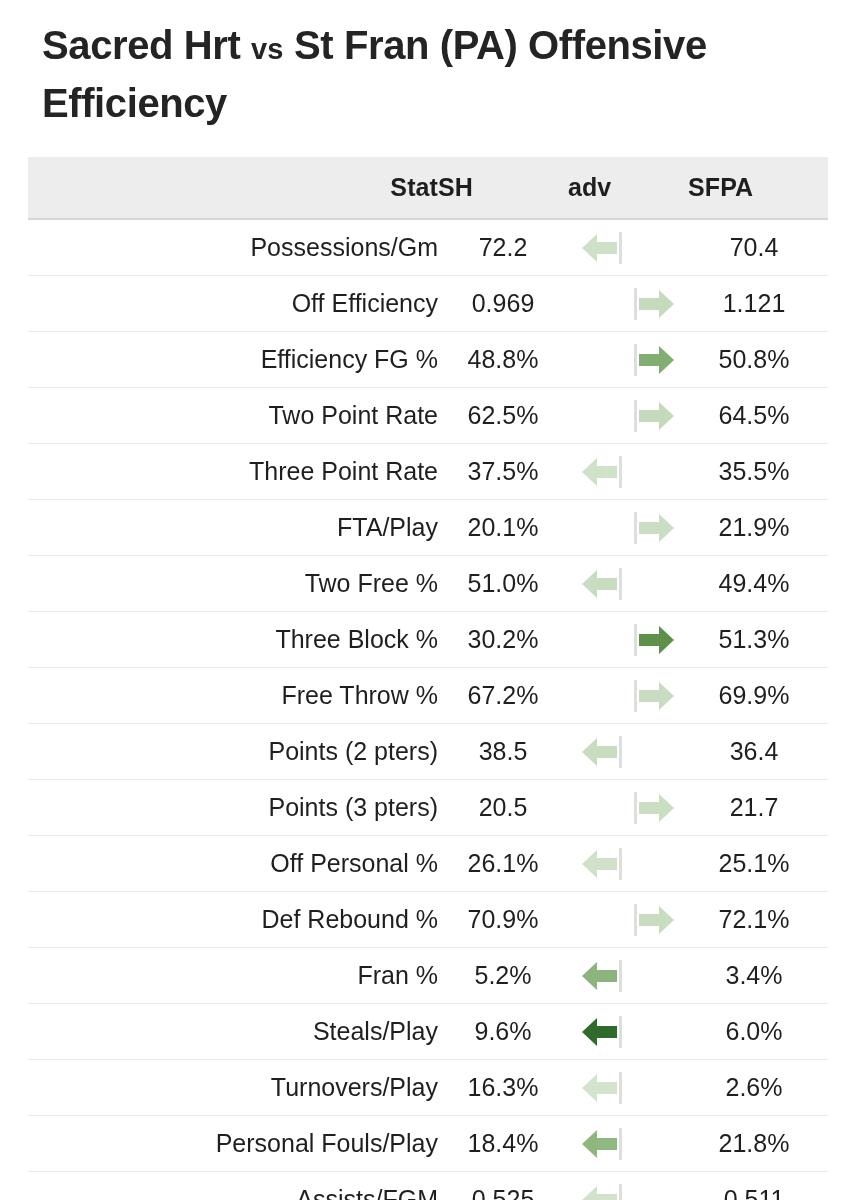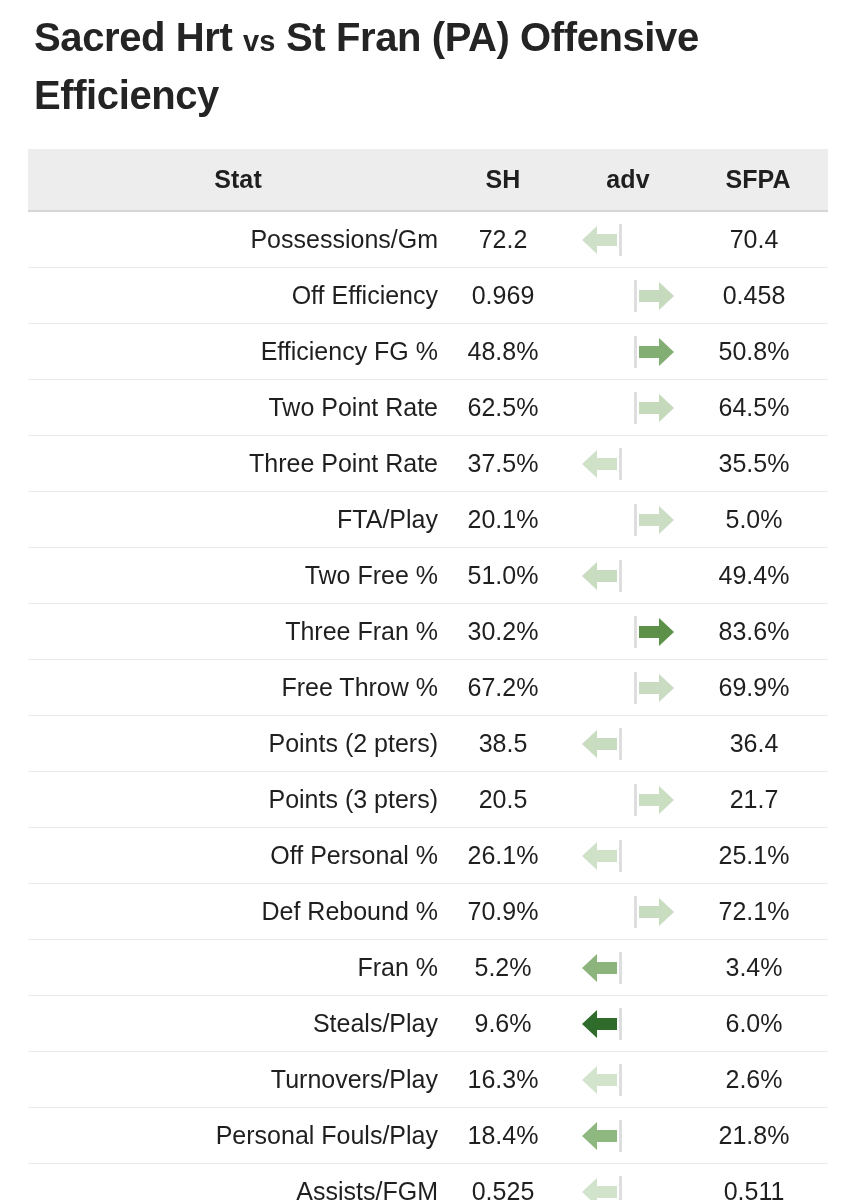--- a/index.html
+++ b/index.html
@@ -16,21 +16,21 @@
   }
   .page {
     width: 858px;
     height: 1200px;
     position: relative;
     box-sizing: border-box;
   }
 
   
   .title {
-    margin: 4px;
+    margin: 12px;
     padding: 6px 30px 0 30px;
     font-size: 40px;
     line-height: 54px;
     font-weight: 700;
     letter-spacing: -0.4px;
     color: #242424;
     width: 800px;
     box-sizing: border-box;
   }
   .title .vs {
@@ -56,25 +56,25 @@
   table.stats col.c-adv  { width: 120px; }
   table.stats col.c-away { width: 140px; }
 
   table.stats thead th {
     background: #ededed;
     font-size: 25px;
     font-weight: 700;
     color: #1f1f1f;
     padding: 16px 0 16px 0;
     border-bottom: 2px solid #d6d6d6;
-    text-align: center;
+    text-align: left;
     letter-spacing: 0.1px;
   }
   table.stats thead th.th-stat {
-    text-align: center;
+    text-align: right;
     padding-left: 10px;
   }
   table.stats thead th.th-away {
     padding-right: 0;
   }
 
   table.stats tbody td {
     font-size: 25px;
     font-weight: 400;
     color: #1f1f1f;
@@ -169,21 +169,21 @@
             <td class="adv-cell">
               <span class="adv-inner">
                 <span class="arrow right">
                   <svg viewBox="0 0 46 34">
                     <path d="M45 17 L30 3 L30 11 L10 11 L10 23 L30 23 L30 31 Z" fill="#c6dbbd"></path>
                     <rect y="1" width="3" height="32" x="5" fill="#dedede"></rect>
                   </svg>
                 </span>
               </span>
             </td>
-            <td class="td-away">0.458</td>
+            <td class="td-away">1.121</td>
           </tr>
           <tr>
             <td class="td-stat">Efficiency FG %</td>
             <td class="td-home">48.8%</td>
             <td class="adv-cell">
               <span class="adv-inner">
                 <span class="arrow right">
                   <svg viewBox="0 0 46 34">
                     <path d="M45 17 L30 3 L30 11 L10 11 L10 23 L30 23 L30 31 Z" fill="#82ae73"></path>
                     <rect y="1" width="3" height="32" x="5" fill="#dedede"></rect>
@@ -229,51 +229,51 @@
             <td class="adv-cell">
               <span class="adv-inner">
                 <span class="arrow right">
                   <svg viewBox="0 0 46 34">
                     <path d="M45 17 L30 3 L30 11 L10 11 L10 23 L30 23 L30 31 Z" fill="#cbdec3"></path>
                     <rect y="1" width="3" height="32" x="5" fill="#dedede"></rect>
                   </svg>
                 </span>
               </span>
             </td>
-            <td class="td-away">5.0%</td>
+            <td class="td-away">21.9%</td>
           </tr>
           <tr>
             <td class="td-stat">Two Free %</td>
             <td class="td-home">51.0%</td>
             <td class="adv-cell">
               <span class="adv-inner">
                 <span class="arrow left">
                   <svg viewBox="0 0 46 34">
                     <path d="M1 17 L16 3 L16 11 L36 11 L36 23 L16 23 L16 31 Z" fill="#c8dcc0"></path>
                     <rect y="1" width="3" height="32" x="38" fill="#dedede"></rect>
                   </svg>
                 </span>
               </span>
             </td>
             <td class="td-away">49.4%</td>
           </tr>
           <tr>
-            <td class="td-stat">Three Fran %</td>
+            <td class="td-stat">Three Block %</td>
             <td class="td-home">30.2%</td>
             <td class="adv-cell">
               <span class="adv-inner">
                 <span class="arrow right">
                   <svg viewBox="0 0 46 34">
                     <path d="M45 17 L30 3 L30 11 L10 11 L10 23 L30 23 L30 31 Z" fill="#5d9149"></path>
                     <rect y="1" width="3" height="32" x="5" fill="#dedede"></rect>
                   </svg>
                 </span>
               </span>
             </td>
-            <td class="td-away">83.6%</td>
+            <td class="td-away">51.3%</td>
           </tr>
           <tr>
             <td class="td-stat">Free Throw %</td>
             <td class="td-home">67.2%</td>
             <td class="adv-cell">
               <span class="adv-inner">
                 <span class="arrow right">
                   <svg viewBox="0 0 46 34">
                     <path d="M45 17 L30 3 L30 11 L10 11 L10 23 L30 23 L30 31 Z" fill="#c9dcc1"></path>
                     <rect y="1" width="3" height="32" x="5" fill="#dedede"></rect>

